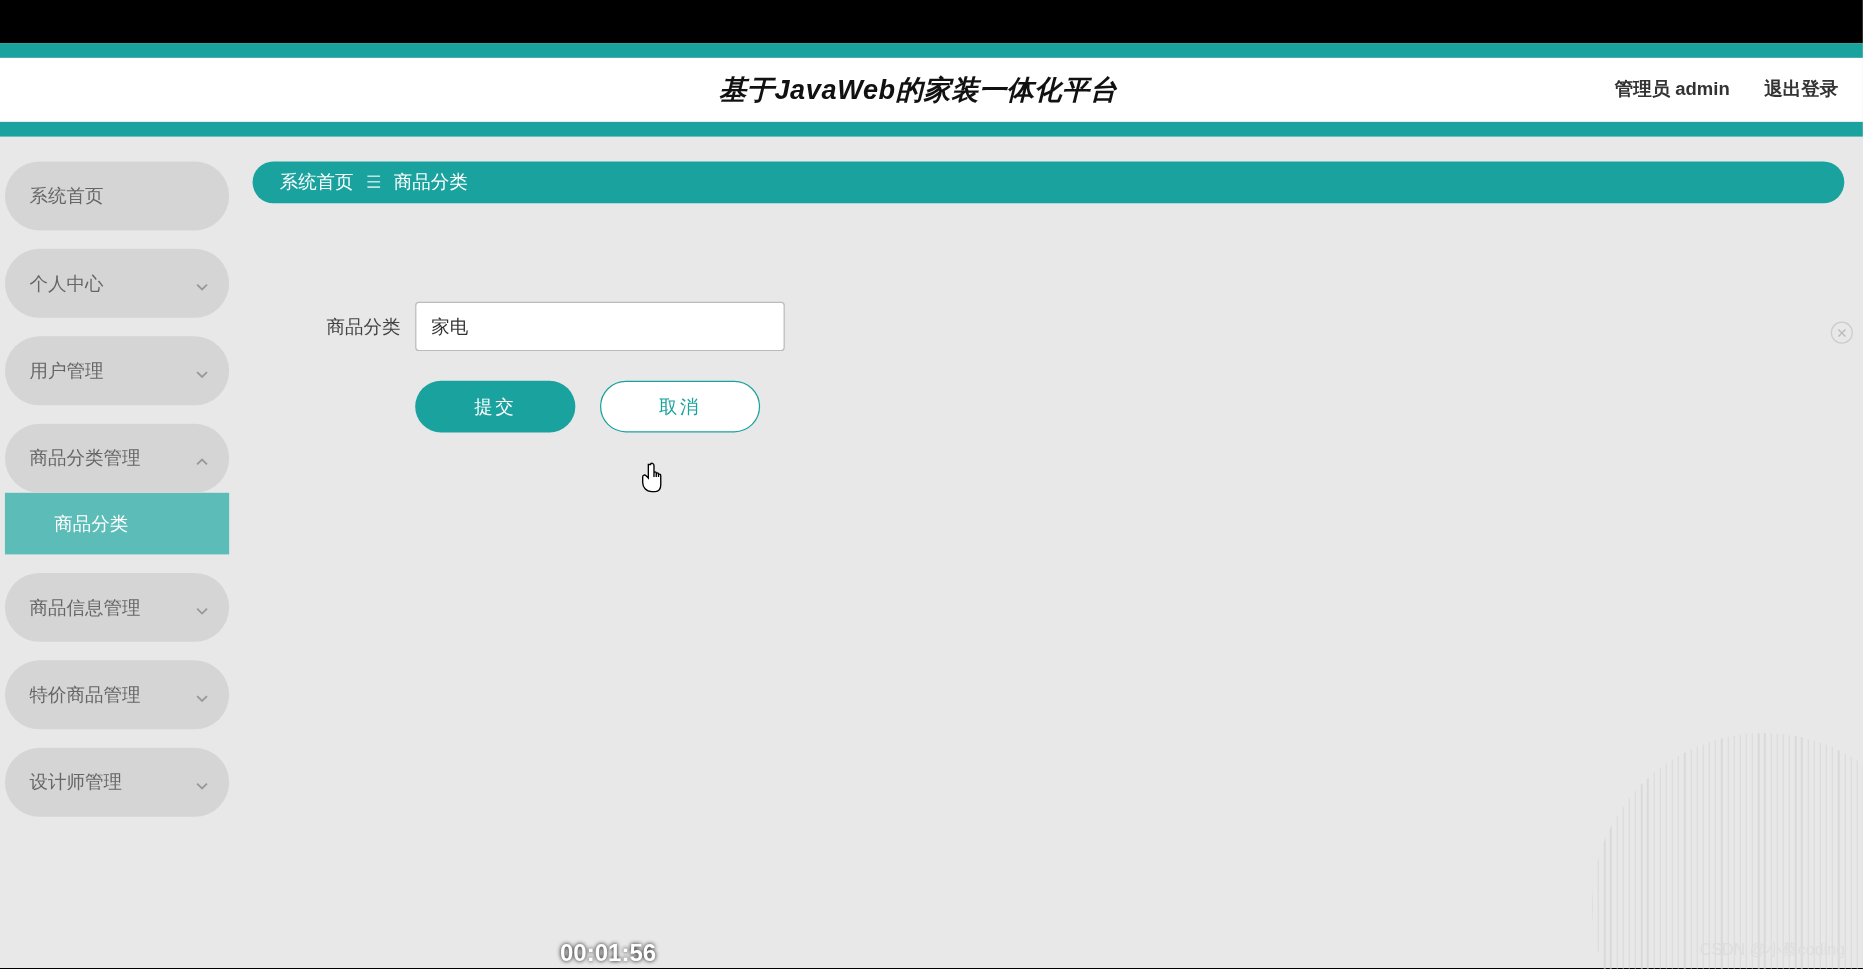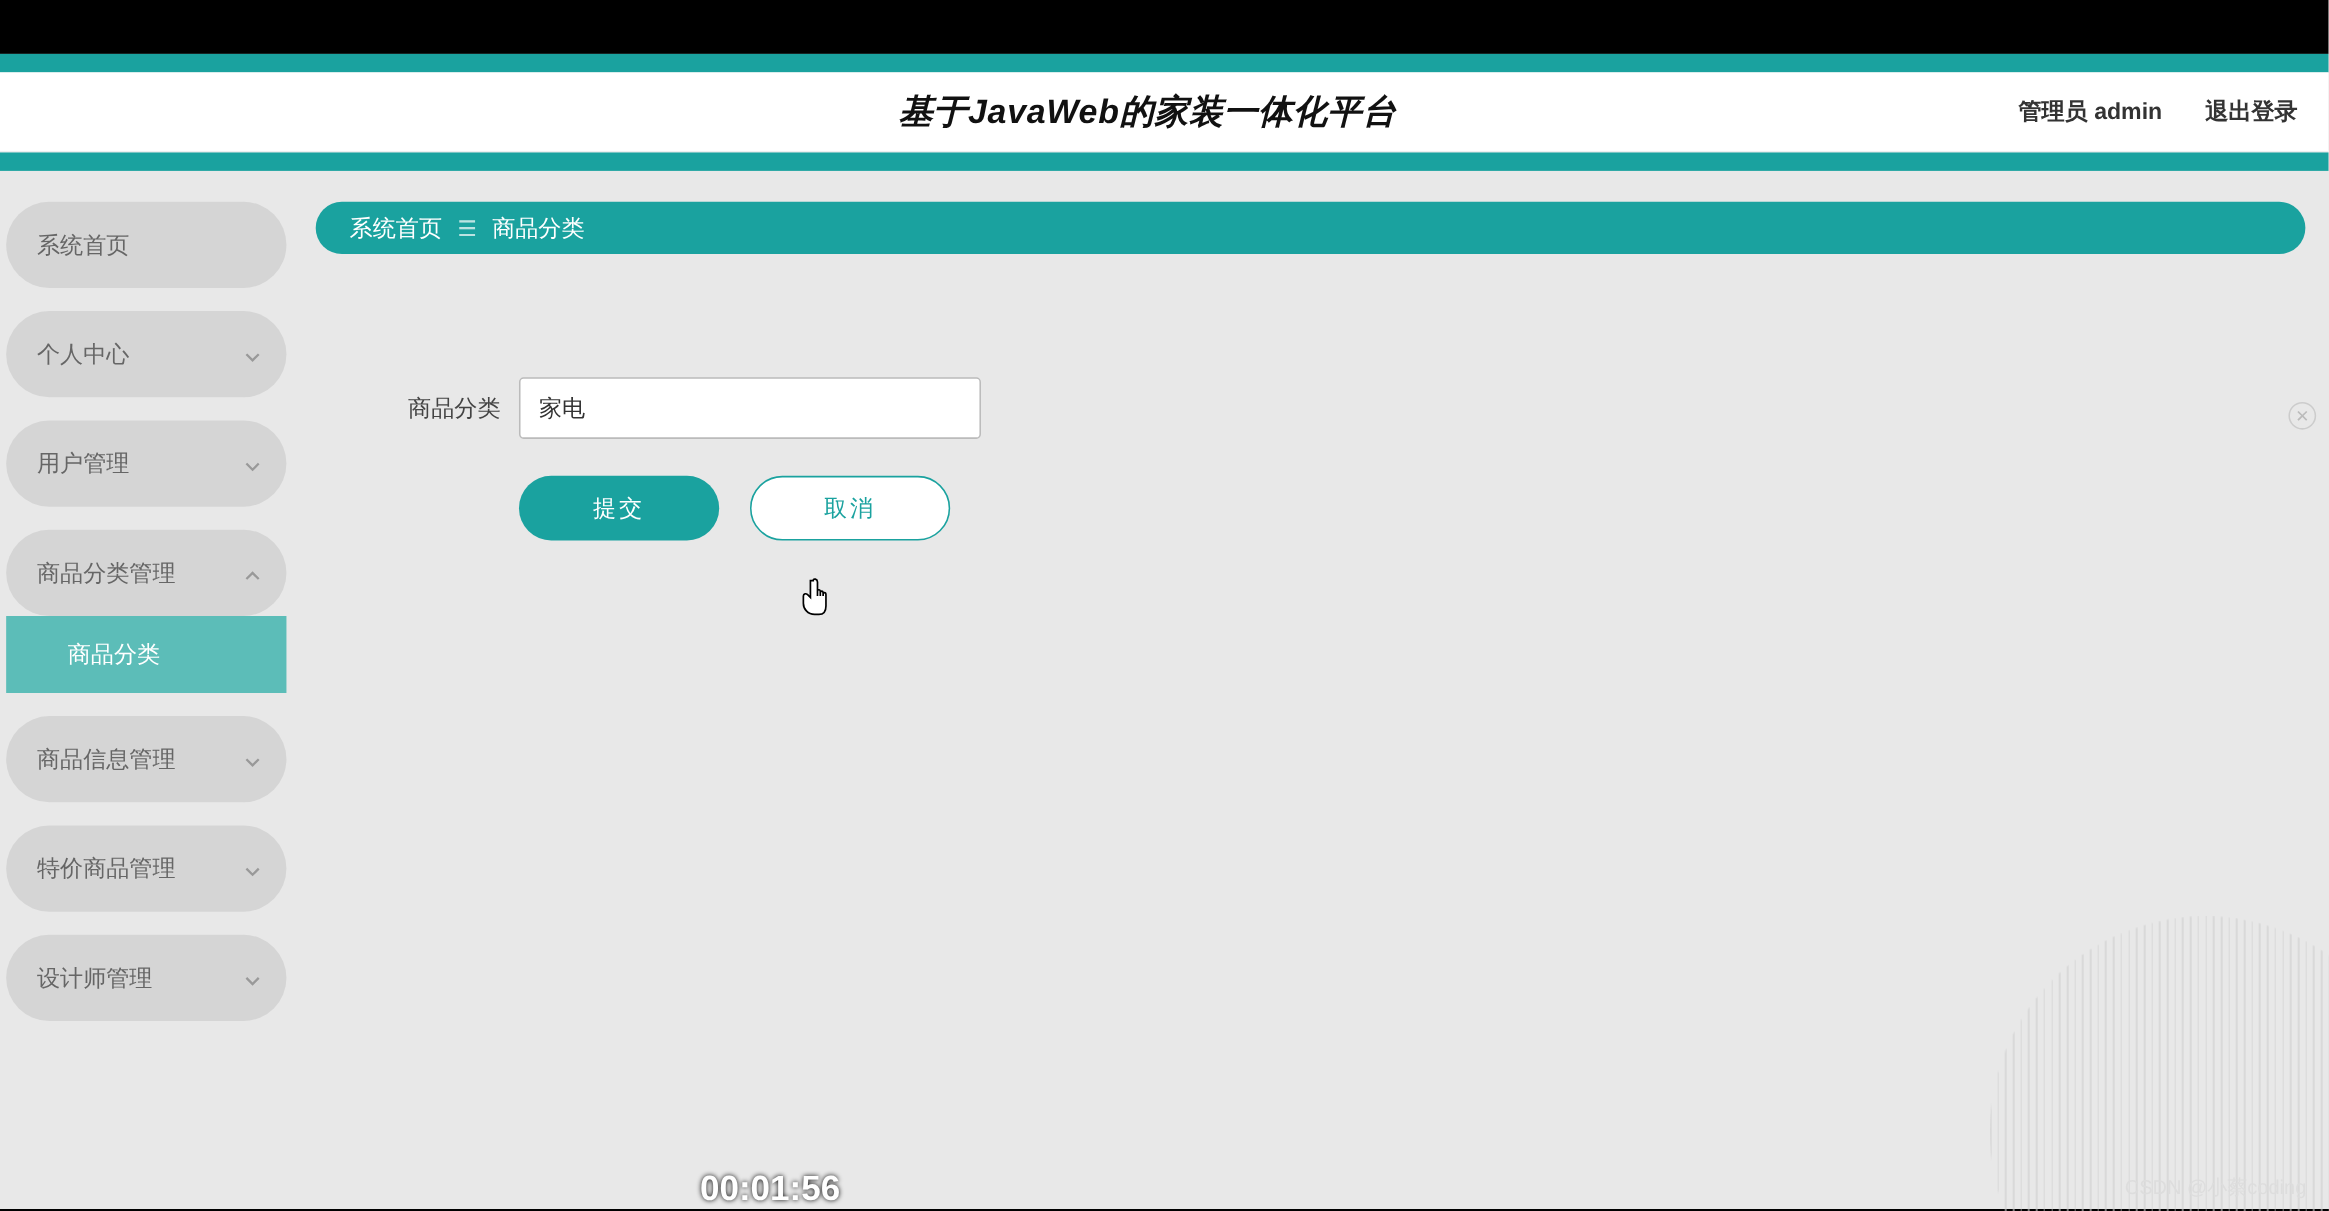--- a/index.html
+++ b/index.html
@@ -190,21 +190,21 @@
       width: 22px;
       height: 26px;
       pointer-events: none;
       z-index: 10;
     }
     .video-time {
       position: absolute;
       left: 560px;
       bottom: 2px;
       color: #fff;
-      font-size: 28px;
+      font-size: 24px;
       font-weight: 700;
       text-shadow: 0 0 4px #000;
     }
     .watermark {
       position: absolute;
       right: 18px;
       bottom: 8px;
       color: #ddd;
       font-size: 16px;
     }

